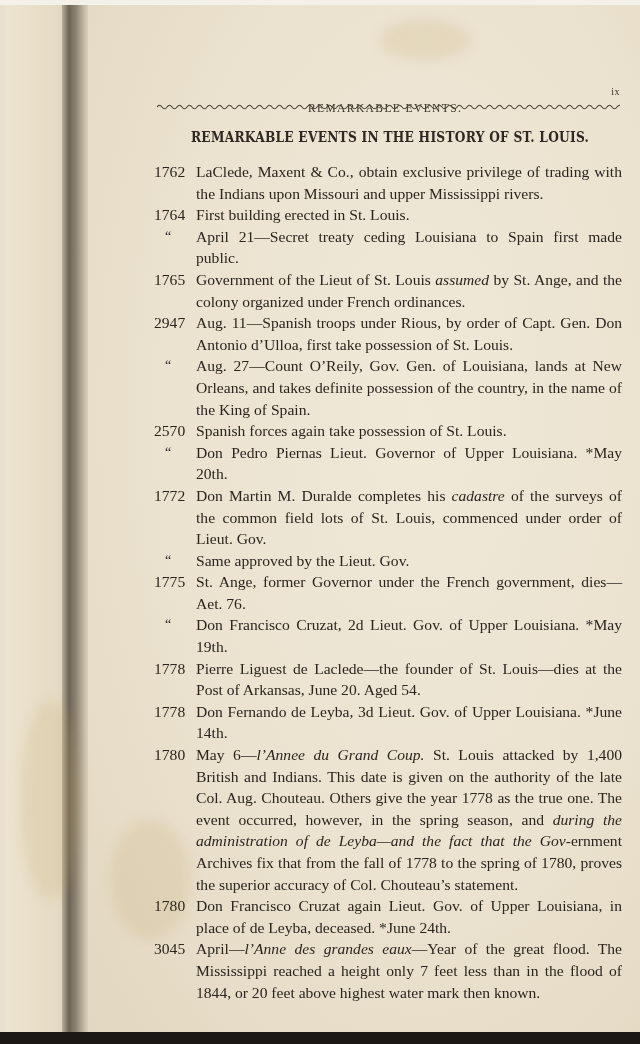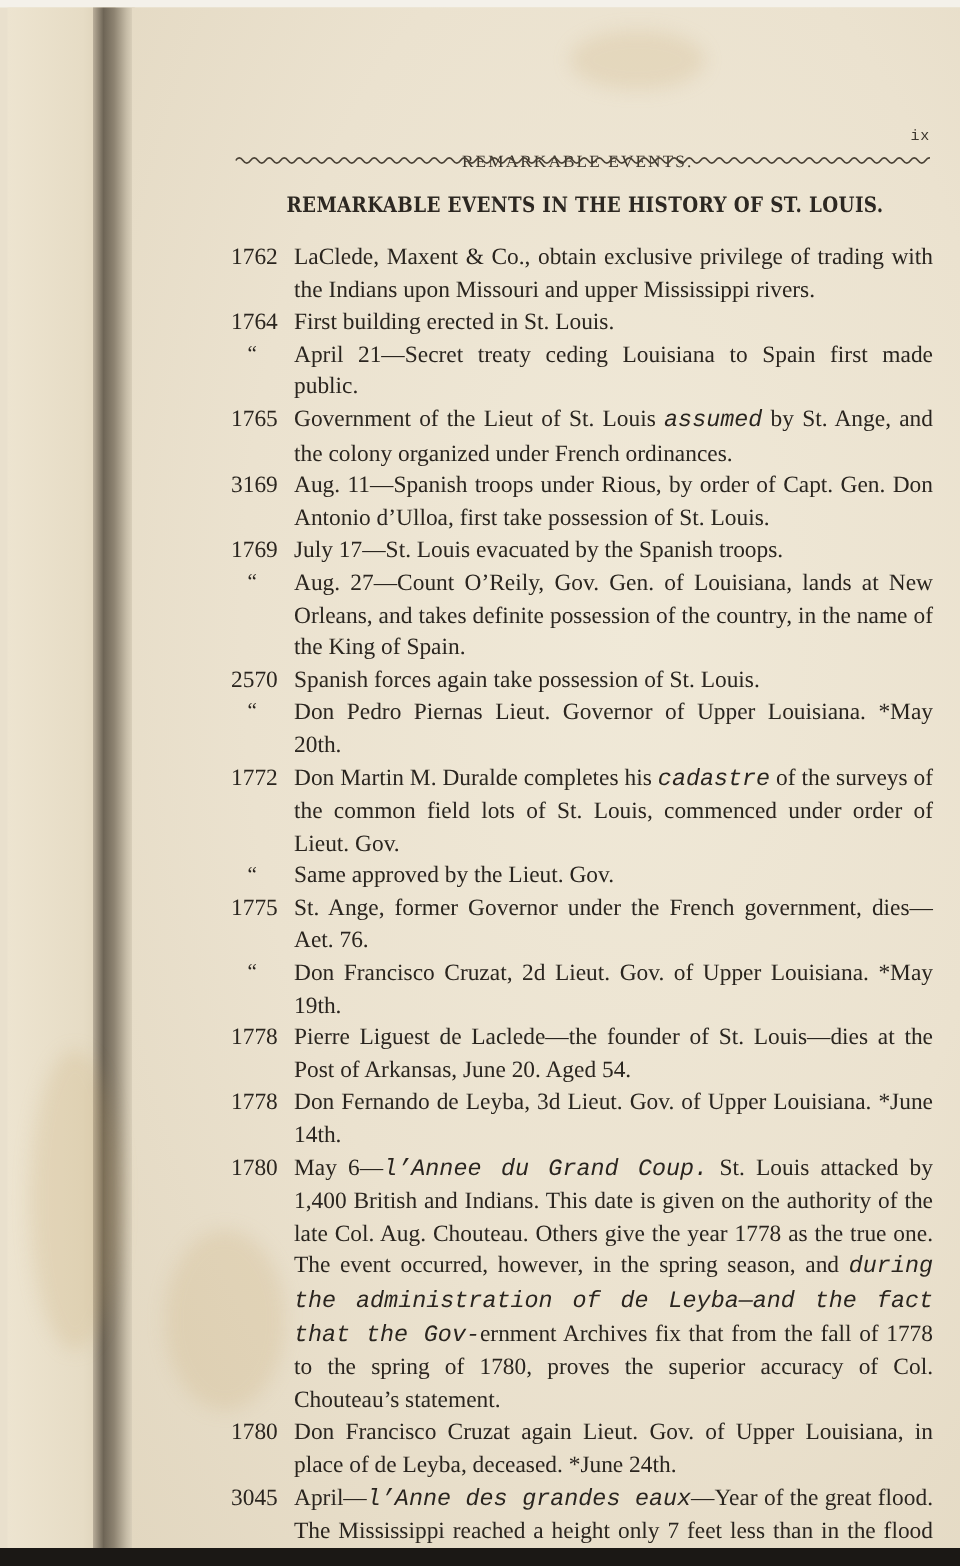--- a/index.html
+++ b/index.html
@@ -22,35 +22,35 @@
     background: radial-gradient(ellipse at 60% 40%, #f0e9d8 0%, #ebe2cf 55%, #e2d7c0 100%);
   }
   .bottom-edge { position:absolute; left:0; bottom:0; width:640px; height:12px; background:#1b1815; }
   .stain { position:absolute; border-radius:50%; background: rgba(196,160,100,0.18); filter: blur(6px); }
 
   .running-head {
     position:absolute; left:160px; top:88px; width:460px; height:16px;
     font-size:11.5px; letter-spacing:1.4px; color:#3b352c;
   }
   .running-head .rh-title { position:absolute; left:148px; top:14px; }
-  .running-head .rh-page { position:absolute; right:0; top:-2px; font-size:10px; letter-spacing:0.5px;font-family:Liberation Mono, monospace; }
+  .running-head .rh-page { position:absolute; right:0; top:-2px; font-size:10px; letter-spacing:0.5px; }
   .wavy-rule { position:absolute; left:157px; top:103px; width:463px; height:8px; }
 
   .main-title {
     position:absolute; left:150px; top:129px; width:480px; text-align:center;
     font-family: "DejaVu Serif", serif; font-weight:bold; font-size:14.2px;
     letter-spacing:0.3px; color:#2d2822; transform: scaleX(0.86); transform-origin: center;
   }
 
   .entries { position:absolute; left:152px; top:161px; width:470px; color:#2a251f; font-size:15.6px; line-height:21.6px; }
   .entry { position:relative; padding-left:44px; text-align:justify; }
   .entry .year { position:absolute; left:2px; top:0; width:40px; }
   .entry .ditto { position:absolute; left:13px; top:0; font-size:14px; }
   .entry .txt { display:block; }
-  .entry em { font-style: italic; font-family: Liberation Mono, monospace; }
+  .entry em { font-style: italic; }
 </style>
 </head>
 <body>
 
 <div class="scan-edge-top"></div>
 <div class="left-page"></div>
 <div class="gutter"></div>
 <div class="right-page"></div>
 <div class="stain" style="left:380px;top:20px;width:90px;height:40px;"></div>
 <div class="stain" style="left:20px;top:700px;width:60px;height:200px;"></div>
@@ -78,26 +78,22 @@
     </div>
     <div class="entry">
       <span class="ditto">“</span>
       <span class="txt"><span>April 21—Secret treaty ceding Louisiana to Spain first made public.</span></span>
     </div>
     <div class="entry">
       <span class="year">1765</span>
       <span class="txt"><span>Government of the Lieut of St. Louis </span><em>assumed</em><span> by St. Ange, and the colony organized under French ordinances.</span></span>
     </div>
     <div class="entry">
-      <span class="year">3169</span>
+      <span class="year">2947</span>
       <span class="txt"><span>Aug. 11—Spanish troops under Rious, by order of Capt. Gen. Don Antonio d’Ulloa, first take possession of St. Louis.</span></span>
-    </div>
-    <div class="entry">
-      <span class="year">1769</span>
-      <span class="txt"><span>July 17—St. Louis evacuated by the Spanish troops.</span></span>
     </div>
     <div class="entry">
       <span class="ditto">“</span>
       <span class="txt"><span>Aug. 27—Count O’Reily, Gov. Gen. of Louisiana, lands at New Orleans, and takes definite possession of the country, in the name of the King of Spain.</span></span>
     </div>
     <div class="entry">
       <span class="year">2570</span>
       <span class="txt"><span>Spanish forces again take possession of St. Louis.</span></span>
     </div>
     <div class="entry">

